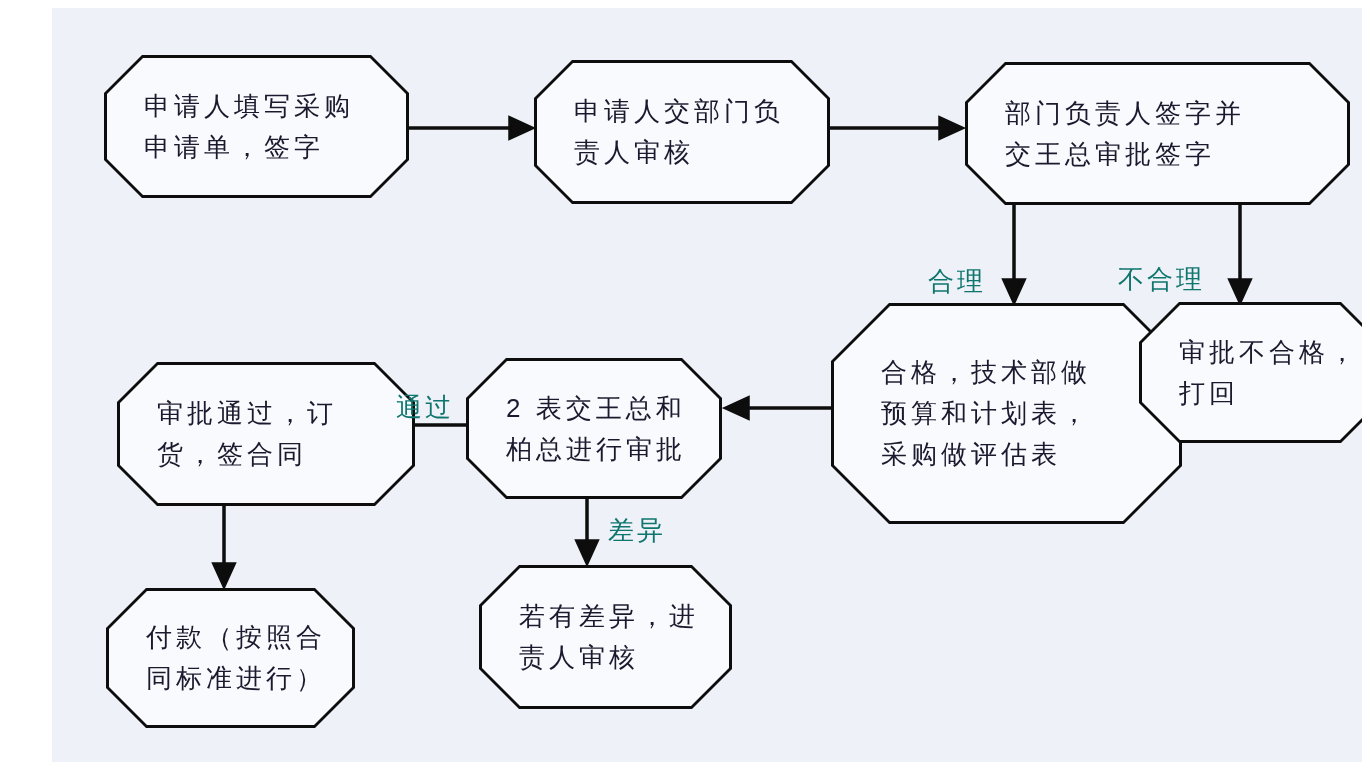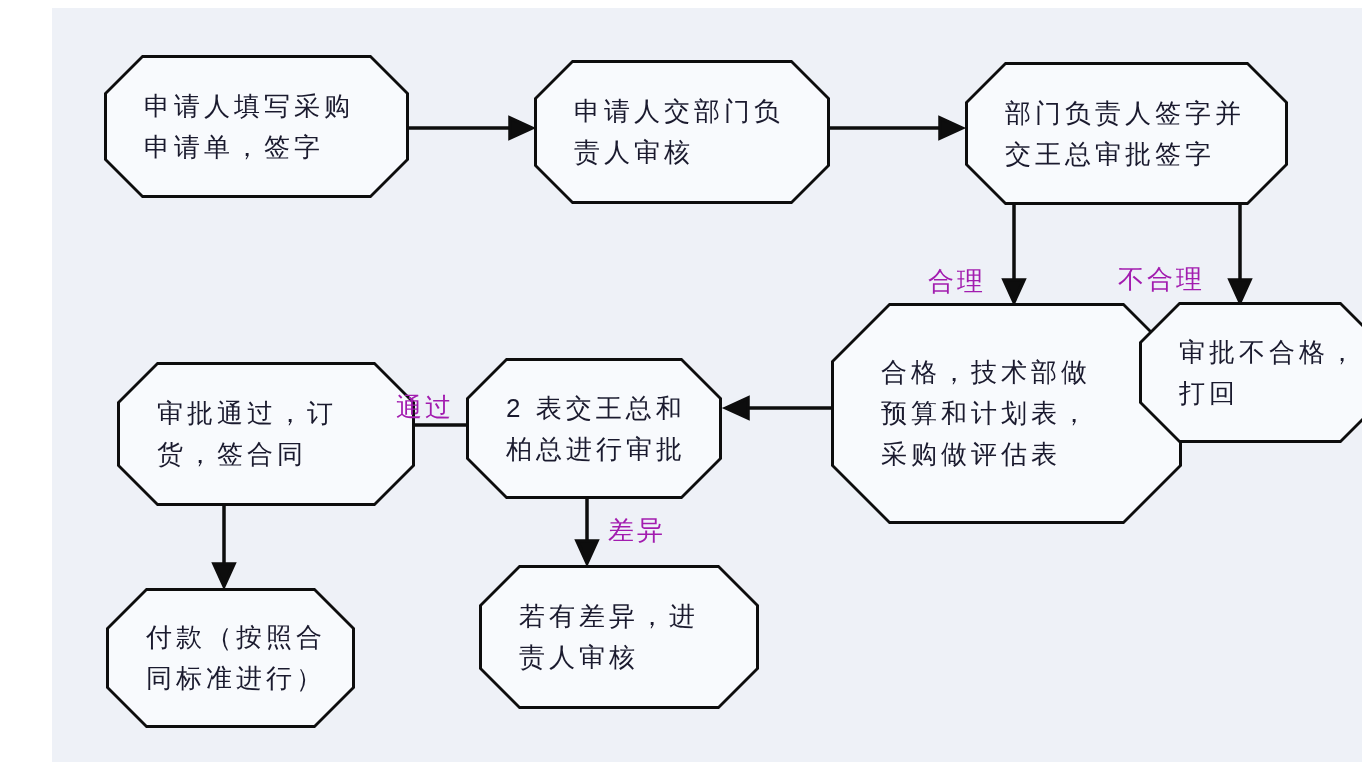--- a/index.html
+++ b/index.html
@@ -64,35 +64,35 @@
     padding-left: 40px;
     box-sizing: border-box;
     color: #1a1a2e;
     font-size: 26px;
     line-height: 41px;
     letter-spacing: 4px;
     white-space: nowrap;
   }
   .elabel {
     position: absolute;
-    color: #a21caf;
+    color: #0f766e;
     font-size: 26px;
     letter-spacing: 3px;
     white-space: nowrap;
   }
   
   .n1 { left: 60px;   top: 55px;  width: 305px; height: 143px; --c: 38px; }
   .n2 { left: 490px;  top: 60px;  width: 296px; height: 144px; --c: 38px; }
-  .n3 { left: 921px;  top: 62px;  width: 323px; height: 143px; --c: 40px; }
+  .n3 { left: 921px;  top: 62px;  width: 385px; height: 143px; --c: 40px; }
   .n4 { left: 787px;  top: 303px; width: 351px; height: 221px; --c: 58px; }
   .n4 .txt { padding-left: 50px; }
   .n5 { left: 1095px; top: 302px; width: 242px; height: 141px; --c: 40px; }
   .n6 { left: 422px;  top: 358px; width: 256px; height: 141px; --c: 40px; }
   .n7 { left: 73px;   top: 362px; width: 252px; height: 144px; padding-left: 46px; --c: 40px; }
-  .n8 { left: 435px;  top: 565px; width: 280px; height: 144px; --c: 40px; }
+  .n8 { left: 435px;  top: 565px; width: 253px; height: 144px; --c: 40px; }
   .n9 { left: 62px;   top: 588px; width: 249px; height: 140px; --c: 40px; }
   
   .l-reasonable   { left: 884px;  top: 264px; }
   .l-unreasonable { left: 1074px; top: 262px; }
   .l-pass         { left: 352px;  top: 390px; }
   .l-difference   { left: 564px;  top: 513px; }
 </style>
 </head>
 <body>
 

